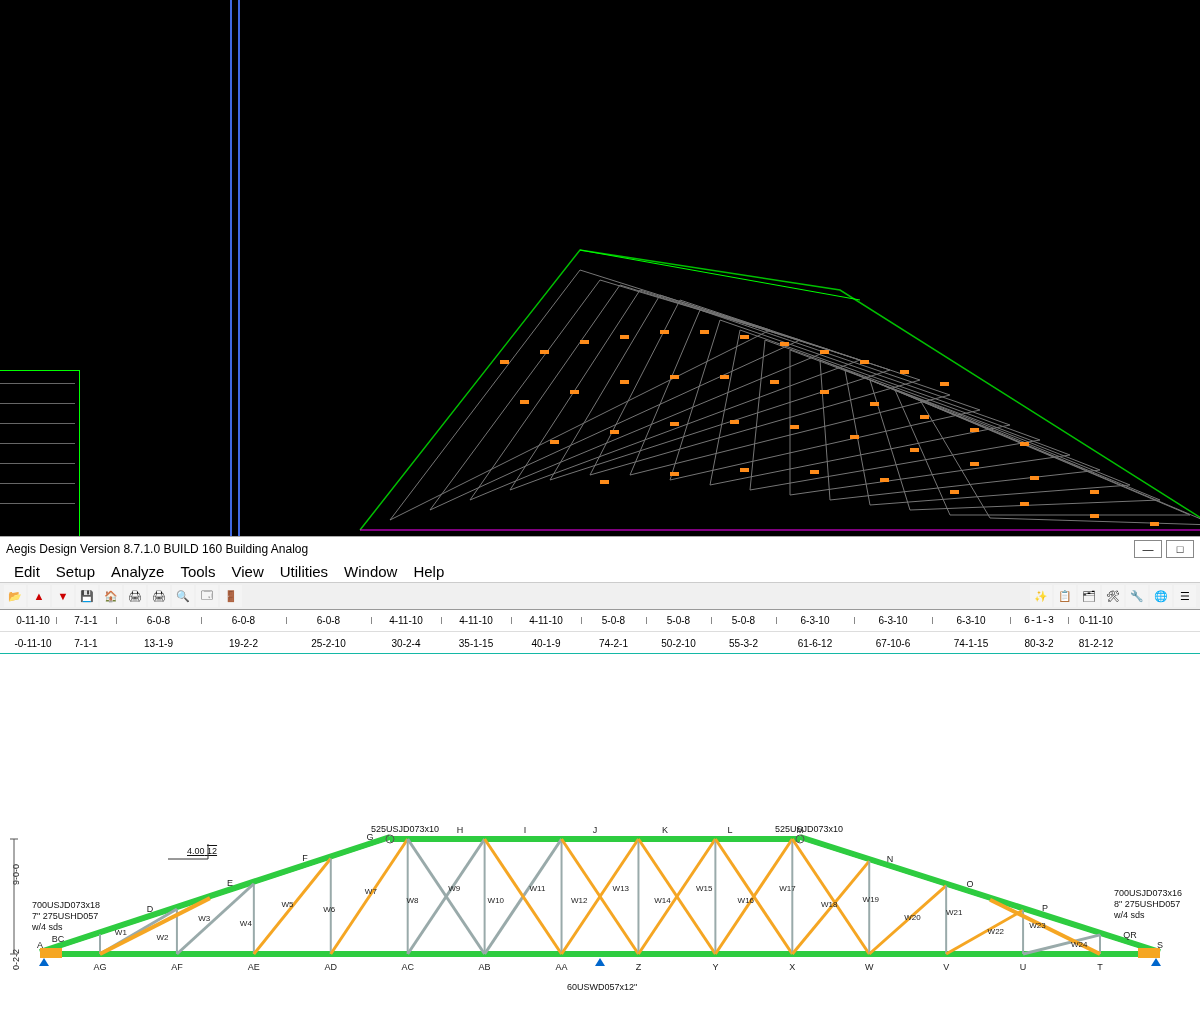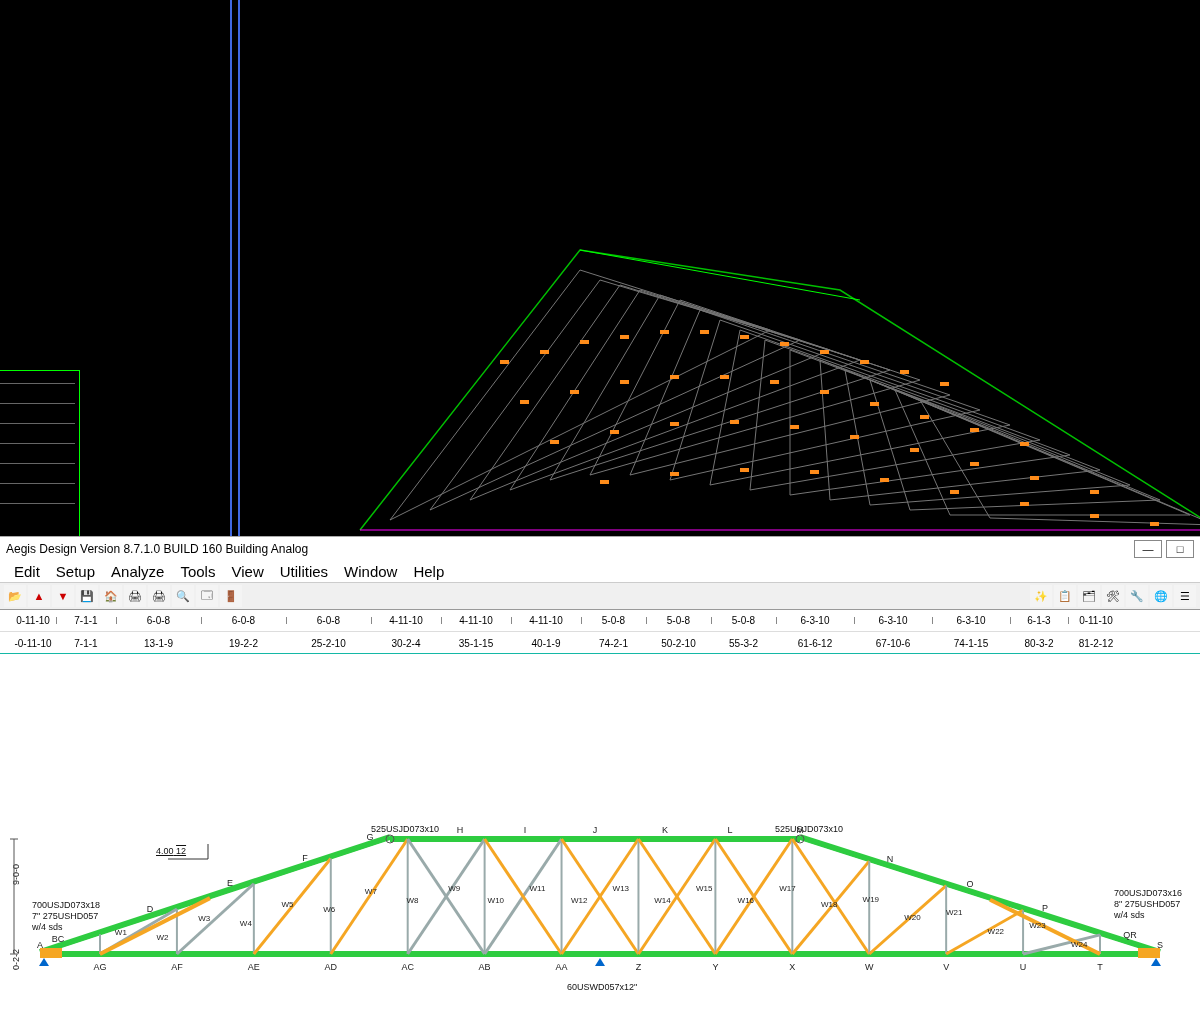--- a/index.html
+++ b/index.html
@@ -206,21 +206,21 @@
       <span class="dim-cell" style="width: 85px;">6-0-8</span>
       <span class="dim-cell" style="width: 70px;">4-11-10</span>
       <span class="dim-cell" style="width: 70px;">4-11-10</span>
       <span class="dim-cell" style="width: 70px;">4-11-10</span>
       <span class="dim-cell" style="width: 65px;">5-0-8</span>
       <span class="dim-cell" style="width: 65px;">5-0-8</span>
       <span class="dim-cell" style="width: 65px;">5-0-8</span>
       <span class="dim-cell" style="width: 78px;">6-3-10</span>
       <span class="dim-cell" style="width: 78px;">6-3-10</span>
       <span class="dim-cell" style="width: 78px;">6-3-10</span>
-      <span class="dim-cell" style="width: 58px;">6-1-3</span>
+      <span class="dim-cell" style="width: 58px; font-family: Liberation Mono, monospace;">6-1-3</span>
       <span class="dim-cell" style="width: 56px;">0-11-10</span>
     </div>
   <div class="dim-row" id="dimrow2">
       <span class="dim-cell" style="width: 46px;">-0-11-10</span>
       <span class="dim-cell" style="width: 60px;">7-1-1</span>
       <span class="dim-cell" style="width: 85px;">13-1-9</span>
       <span class="dim-cell" style="width: 85px;">19-2-2</span>
       <span class="dim-cell" style="width: 85px;">25-2-10</span>
       <span class="dim-cell" style="width: 70px;">30-2-4</span>
       <span class="dim-cell" style="width: 70px;">35-1-15</span>
@@ -243,21 +243,21 @@
     <span>7" 275USHD057</span><br>
     <span>w/4 sds</span>
   </div>
   <div class="note" style="right:18px; top:234px; text-align:left;">
     <span>700USJD073x16</span><br>
     <span>8" 275USHD057</span><br>
     <span>w/4 sds</span>
   </div>
   <div class="note" style="left:364px; top:170px;">525USJD073x10</div>
   <div class="note" style="left:768px; top:170px;">525USJD073x10</div>
-  <div class="note" style="left:149px; top:192px;text-decoration:underline;">
+  <div class="note" style="left:180px; top:192px;text-decoration:underline;">
     <span>4.00</span> <span style="text-decoration:overline">12</span>
   </div>
   <div class="note" style="left:560px; top:328px;">60USWD057x12"</div>
 
   <div class="note" style="left:4px; top:210px; writing-mode:vertical-rl; transform:rotate(180deg);">9-0-0</div>
   <div class="note" style="left:4px; top:295px; writing-mode:vertical-rl; transform:rotate(180deg);">0-2-2</div>
 
   <svg viewBox="0 0 1200 376">
 
     <g id="truss">

